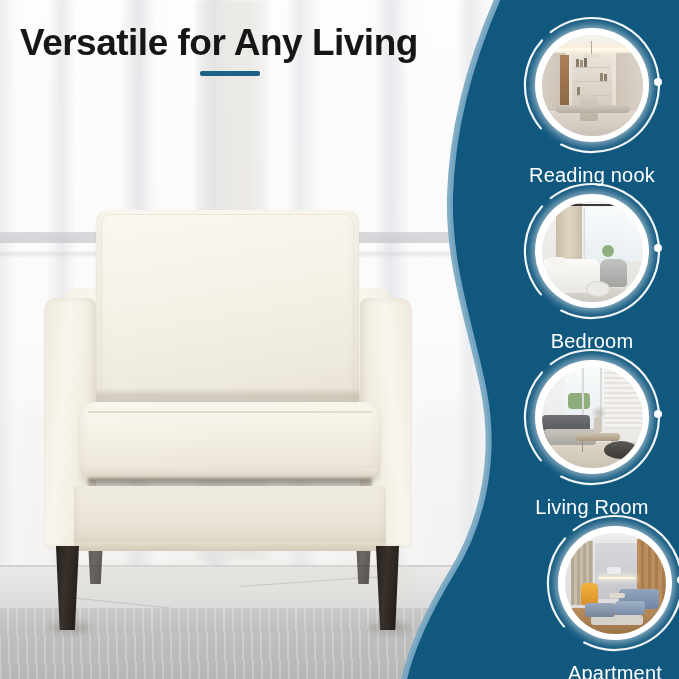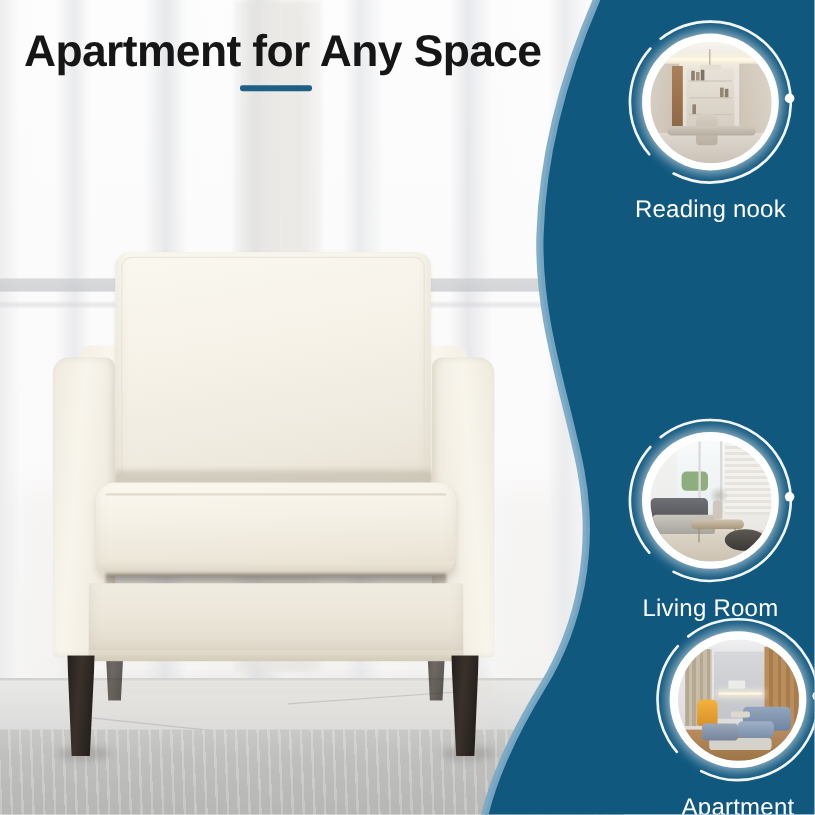--- a/index.html
+++ b/index.html
@@ -290,21 +290,21 @@
       <div class="ch leg leg-fl"></div>
       <div class="ch leg leg-fr"></div>
     </div>
   </div>
 
   <svg class="panel-svg" viewBox="0 0 679 679">
     <path id="panel-shape" d="M 679 0 L 497 0 C 470 62 452 128 450 196 C 448 268 472 330 484 392 C 496 456 484 520 452 572 C 430 608 412 646 404 679 L 679 679 Z" fill="#11587f"></path>
     <path d="M 497 0 C 470 62 452 128 450 196 C 448 268 472 330 484 392 C 496 456 484 520 452 572 C 430 608 412 646 404 679" fill="none" stroke="#7ba9c4" stroke-width="6" stroke-linecap="round" opacity="0.95"></path>
   </svg>
 
-  <div class="title" style="color: rgb(22, 22, 22);">Apartment for Any Space</div>
+  <div class="title" style="color: rgb(22, 22, 22);">Versatile for Any Living</div>
   <div class="title-underline" style="background: rgb(30, 95, 134);"></div>
 
   <div class="card" style="left:519px;top:12px;">
     <svg class="ring-arc" viewBox="0 0 146 146">
       <path d="M 73 6 A 67 67 0 1 1 72.9 6" fill="none" stroke="#ffffff" stroke-width="2.2" stroke-linecap="round" stroke-dasharray="286 26 96 12" stroke-dashoffset="44" opacity="0.95"></path>
       <circle cx="139" cy="70" r="4" fill="#ffffff"></circle>
     </svg>
     <div class="photo-ring">
       <div class="photo">
         <div class="sc nook">
@@ -327,20 +327,43 @@
           <div class="nook-pend"></div>
           <div class="nook-pend-b"></div>
           <div class="nook-chair"></div>
           <div class="nook-desk"></div>
         </div>
       </div>
     </div>
     <div class="caption" style="top: 152px; color: rgb(255, 255, 255);">Reading nook</div>
   </div>
 
+  <div class="card" style="left:519px;top:178px;">
+    <svg class="ring-arc" viewBox="0 0 146 146">
+      <path d="M 73 6 A 67 67 0 1 1 72.9 6" fill="none" stroke="#ffffff" stroke-width="2.2" stroke-linecap="round" stroke-dasharray="286 26 96 12" stroke-dashoffset="44" opacity="0.95"></path>
+      <circle cx="139" cy="70" r="4" fill="#ffffff"></circle>
+    </svg>
+    <div class="photo-ring">
+      <div class="photo">
+        <div class="sc bed">
+          <div class="bed-win"></div>
+          <div class="bed-win2"></div>
+          <div class="bed-curtain"></div>
+          <div class="bed-rod"></div>
+          <div class="bed-plant"></div>
+          <div class="bed-floor"></div>
+          <div class="bed-chair"></div>
+          <div class="bed-bed"></div>
+          <div class="bed-pillow"></div>
+          <div class="bed-ott"></div>
+        </div>
+      </div>
+    </div>
+    <div class="caption" style="top: 152px; color: rgb(255, 255, 255);">Bedroom</div>
+  </div>
 
   <div class="card" style="left:519px;top:344px;">
     <svg class="ring-arc" viewBox="0 0 146 146">
       <path d="M 73 6 A 67 67 0 1 1 72.9 6" fill="none" stroke="#ffffff" stroke-width="2.2" stroke-linecap="round" stroke-dasharray="286 26 96 12" stroke-dashoffset="44" opacity="0.95"></path>
       <circle cx="139" cy="70" r="4" fill="#ffffff"></circle>
     </svg>
     <div class="photo-ring">
       <div class="photo">
         <div class="sc liv">
           <div class="liv-win"></div>

